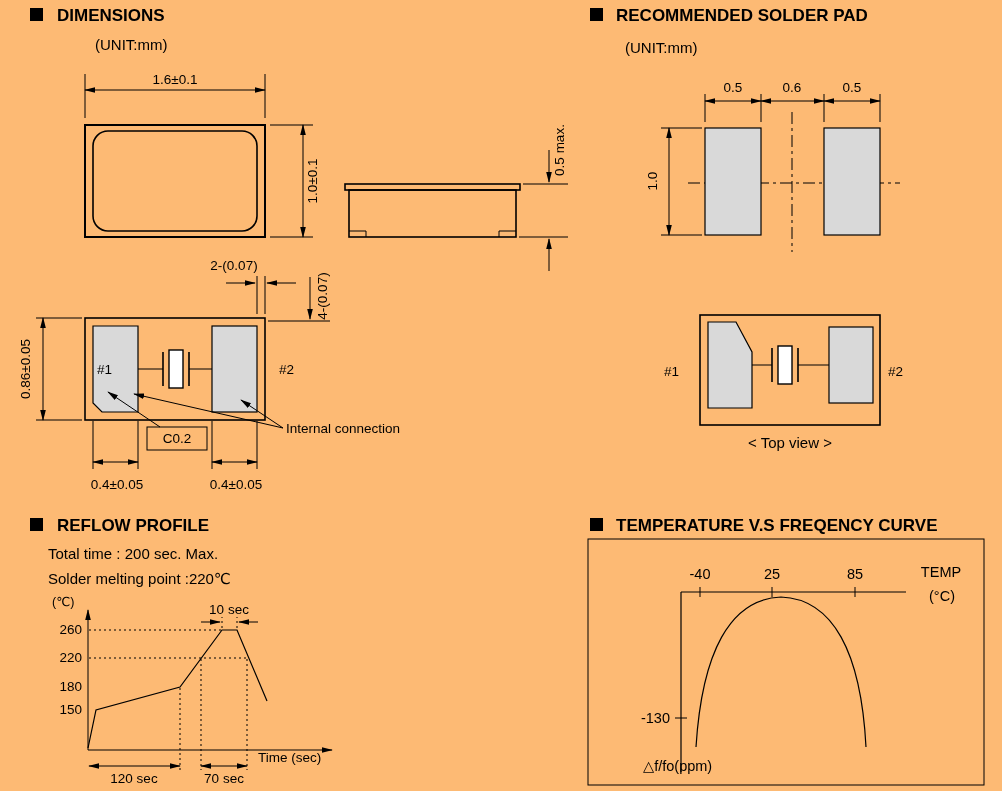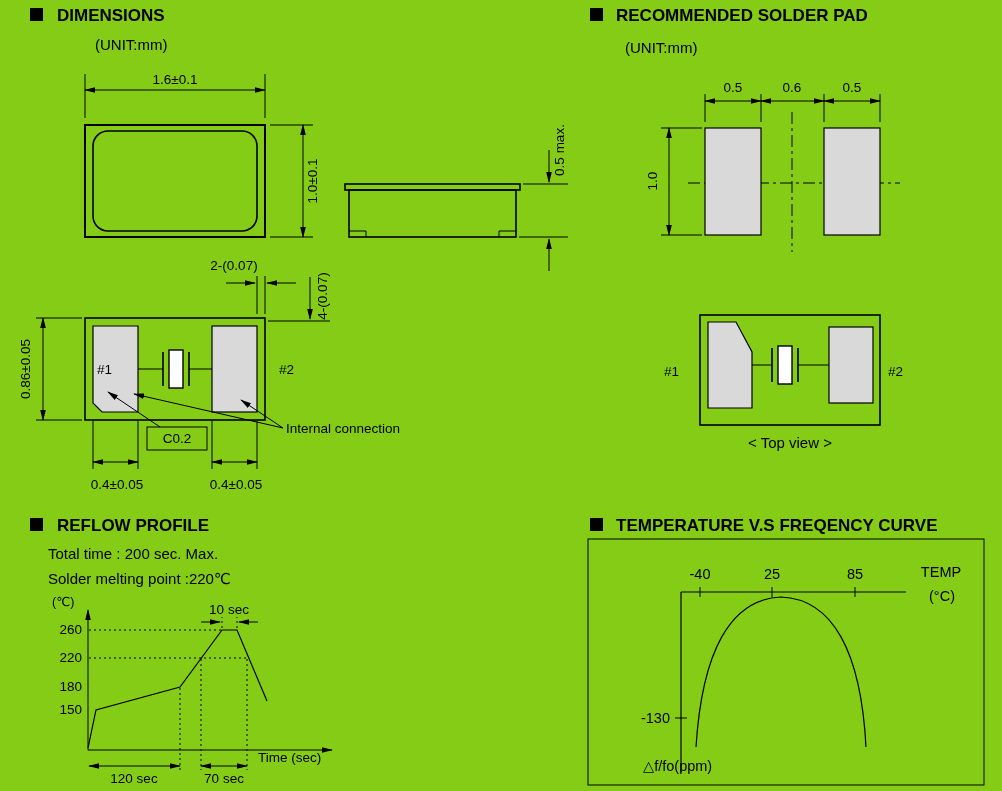--- a/index.html
+++ b/index.html
@@ -1,16 +1,16 @@
 <!DOCTYPE html>
 <html><head>
 <meta charset="utf-8">
 <style>
   html,body{margin:0;padding:0;background:#fff}
-  .page{position:relative;width:1002px;height:791px;background:#84cc16;overflow:hidden}
+  .page{position:relative;width:1002px;height:791px;background:#fdba74;overflow:hidden}
   svg{position:absolute;left:0;top:0}
   text{font-family:"Liberation Sans","DejaVu Sans",sans-serif;fill:#000}
   .hdr{font-size:17px;font-weight:bold}
   .t15{font-size:15px}
   .t14{font-size:14.5px}
   .t13{font-size:13.5px}
   .t12{font-size:12.5px}
   .mid{text-anchor:middle}
   .end{text-anchor:end}
   .ln{stroke:#000;stroke-width:1;fill:none}

